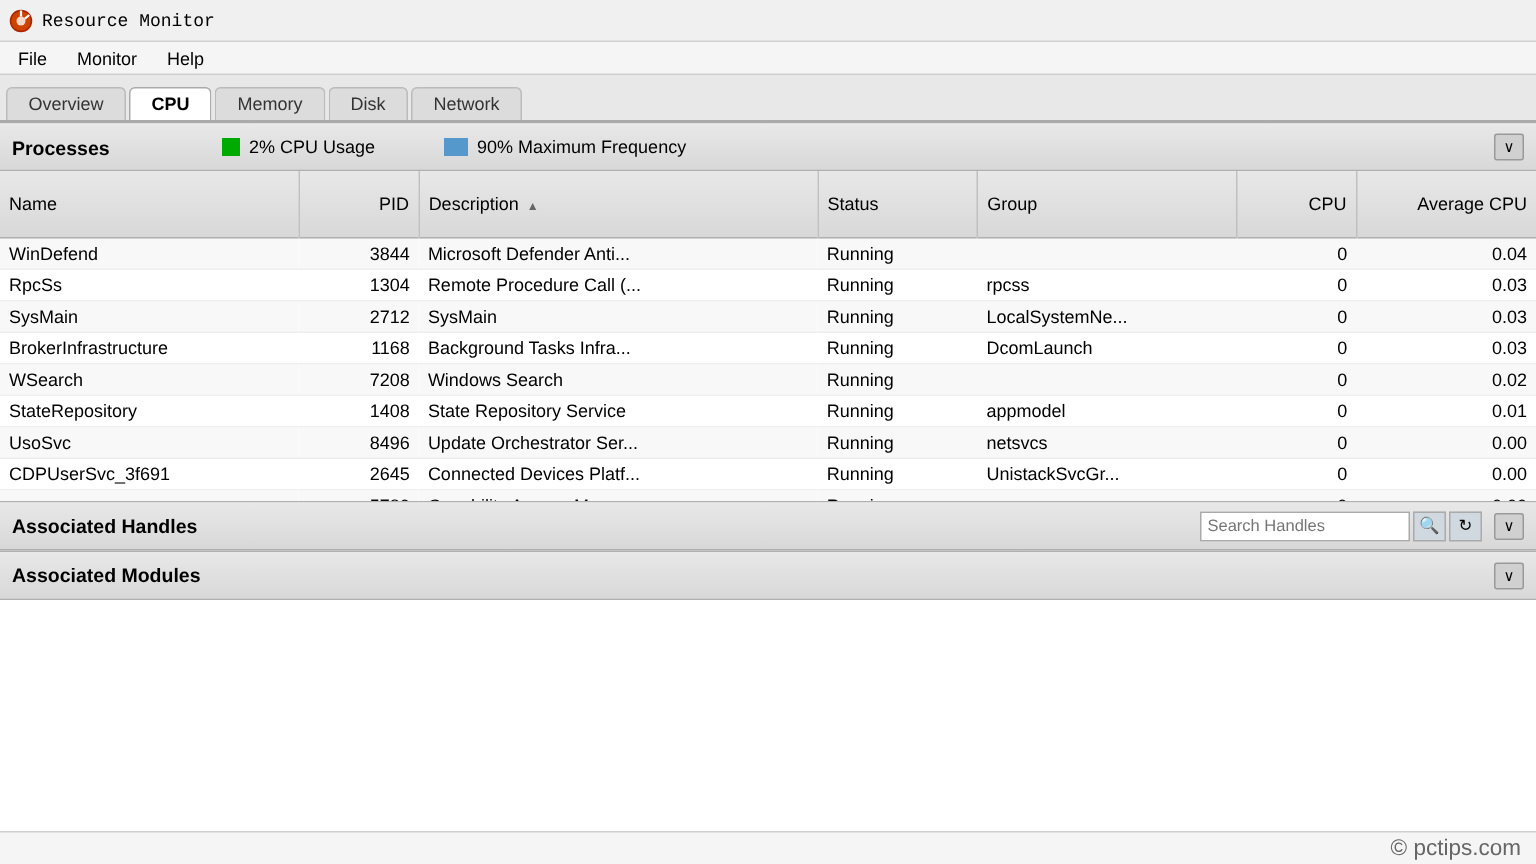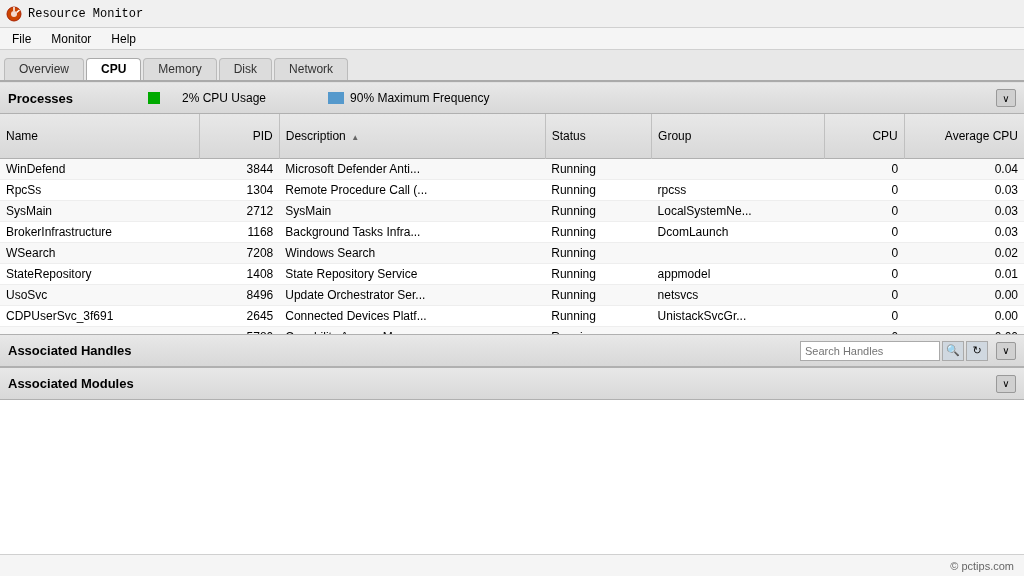--- a/index.html
+++ b/index.html
@@ -102,21 +102,21 @@
       user-select: none;
     }
     .section-title {
       font-weight: bold;
       font-size: 13px;
       min-width: 140px;
     }
     .section-info {
       display: flex;
       align-items: center;
-      gap: 22px;
+      gap: 6px;
       flex: 1;
     }
     .green-square {
       width: 12px;
       height: 12px;
       background: #00aa00;
       display: inline-block;
       flex-shrink: 0;
     }
     .blue-rect {
@@ -256,21 +256,21 @@
       font-size: 11px;
       cursor: pointer;
     }
 
     
     .footer {
       background: #f5f5f5;
       border-top: 1px solid #d0d0d0;
       padding: 3px 10px;
       text-align: right;
-      font-size: 11px;
+      font-size: 15px;
       color: #666;
       height: 22px;
       display: flex;
       align-items: center;
       justify-content: flex-end;
     }
 
     .sort-arrow { font-size: 8px; color: #666; margin-left: 2px; }
   </style>
 </head>

